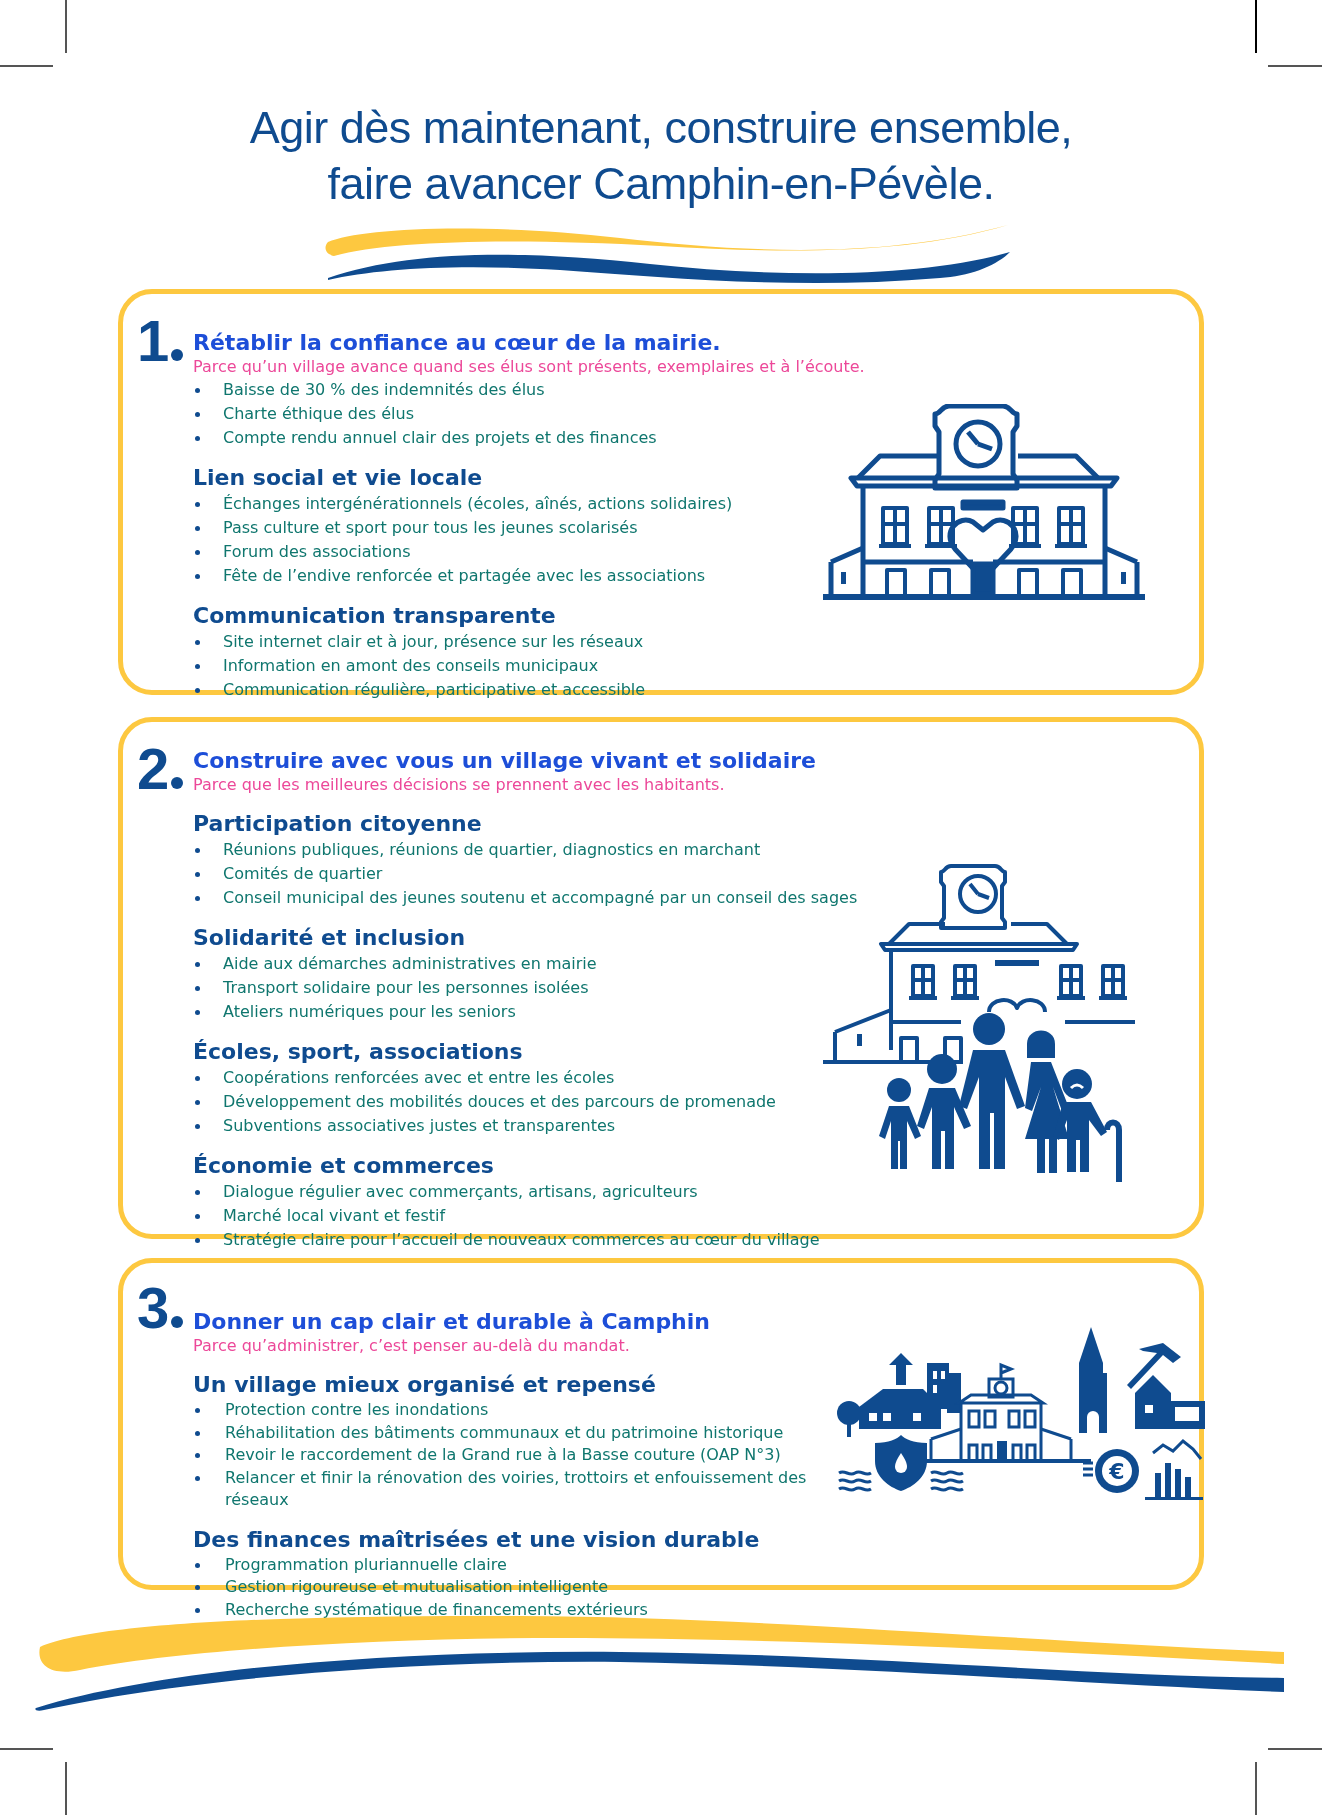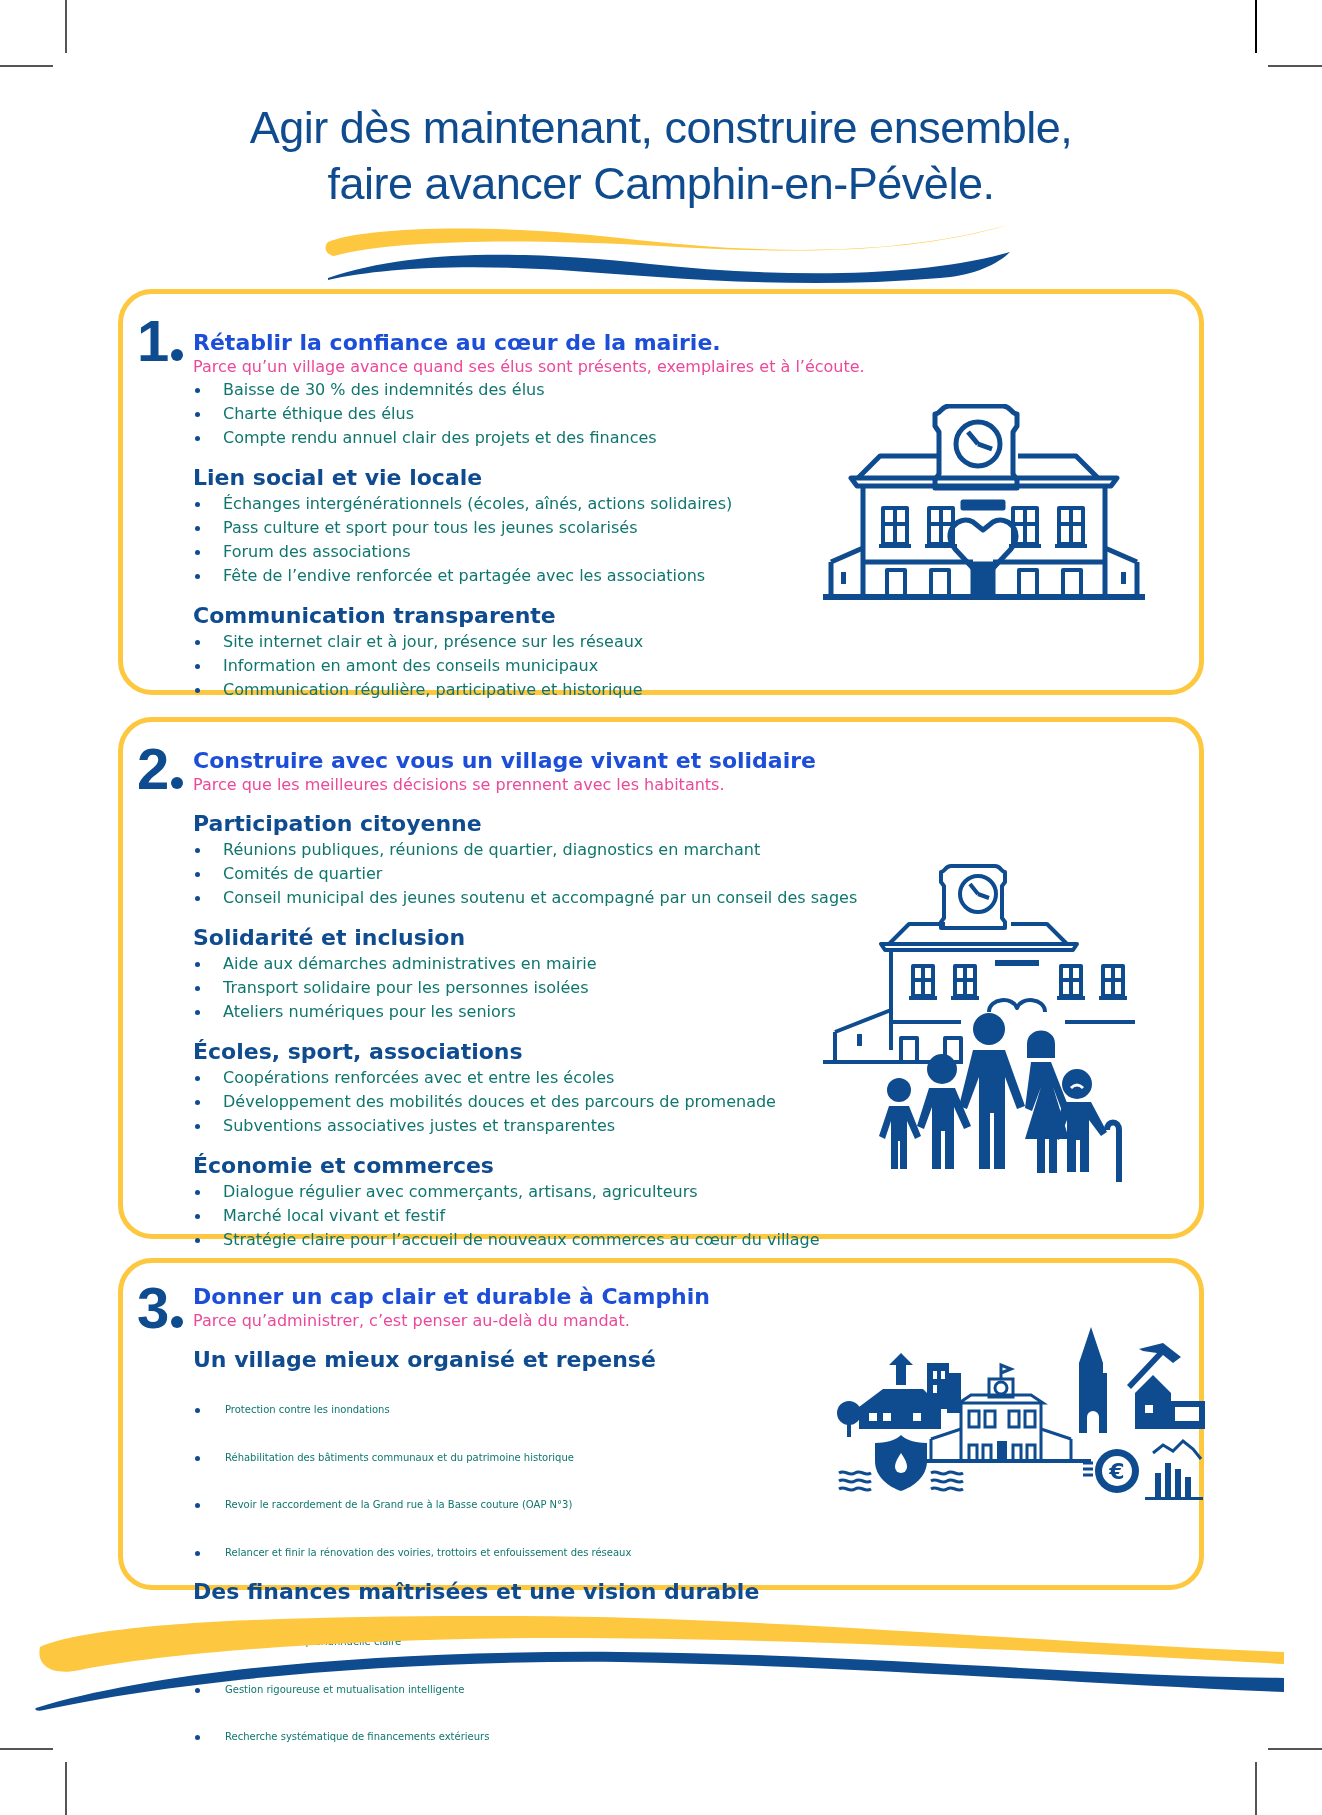--- a/index.html
+++ b/index.html
@@ -11,21 +11,21 @@
   .box{position:absolute;left:118px;width:1086px;border:5px solid #fdc840;border-radius:34px;box-sizing:border-box;}
   .num{position:absolute;font-family:"Liberation Sans",sans-serif;font-weight:bold;font-size:58px;line-height:58px;color:#0f4b8f;}
   .num .dot{display:inline-block;width:12px;height:12px;border-radius:50%;background:#0f4b8f;margin-left:2px;vertical-align:baseline;}
   .content{position:absolute;left:70px;}
   .h1{font-weight:bold;font-size:22px;line-height:27px;color:#1d4ed8;}
   .sub{font-size:16px;line-height:22px;color:#ec4899;}
   .h2{font-weight:bold;font-size:22px;line-height:28px;color:#0f4b8f;margin-top:14px;}
   ul{list-style:none;margin:0;padding:0;}
   li{position:relative;font-size:16px;line-height:24px;padding-left:30px;color:#0f766e;}
   li::before{content:"";position:absolute;left:2px;top:10px;width:5px;height:5px;border-radius:50%;background:#0f4b8f;}
-  .b3 li{font-size:10px;line-height:22.5px;padding-left:32px;margin-top:25px;}
+  .b3 li{font-size:16px;line-height:22.5px;padding-left:32px;}
   .b3 li::before{top:9px;}
   .illus{position:absolute;}
 </style>
 </head>
 <body>
 
 <div class="crop" style="left:65px;top:0;width:2px;height:53px;"></div>
 <div class="crop" style="left:0;top:65px;width:53px;height:2px;"></div>
 <div class="crop" style="left:1255px;top:0;width:2px;height:53px;background:#000;"></div>
 <div class="crop" style="left:1268px;top:65px;width:54px;height:2px;"></div>
@@ -58,21 +58,21 @@
     <ul>
       <li>Échanges intergénérationnels (écoles, aînés, actions solidaires)</li>
       <li>Pass culture et sport pour tous les jeunes scolarisés</li>
       <li>Forum des associations</li>
       <li>Fête de l’endive renforcée et partagée avec les associations</li>
     </ul>
     <div class="h2">Communication transparente</div>
     <ul>
       <li>Site internet clair et à jour, présence sur les réseaux</li>
       <li>Information en amont des conseils municipaux</li>
-      <li>Communication régulière, participative et historique</li>
+      <li>Communication régulière, participative et accessible</li>
     </ul>
   </div>
 
   <svg class="illus" style="left:700px;top:110px;" width="360" height="200" viewBox="0 0 360 200" fill="none" stroke="#0f4b8f" stroke-width="5" stroke-linejoin="round">
     <path d="M130 2 h50 c8 0 8 8 14 8 v12 l-4 6 v42 l4 6 v8 h-82 v-8 l4 -6 v-42 l-4 -6 v-12 c6 0 6 -8 14 -8 z"></path>
     <circle cx="155" cy="40" r="22"></circle>
     <path d="M155 40 l-10 -12 M155 40 l14 5"></path>
     <path d="M35 74 l22 -22 h58 M195 52 h58 l22 22"></path>
     <path d="M28 74 h266 l-6 8 h-254 z"></path>
     <path d="M40 82 v108 M282 82 v108"></path>
@@ -166,21 +166,21 @@
       <circle cx="268" cy="222" r="15"></circle>
       <path d="M254 240 h28 l16 30 l-6 4 l-12 -16 v52 h-9 v-32 h-4 v32 h-9 v-52 l-8 20 l-6 -3 z"></path>
     </g>
     <path d="M298 268 c0 -10 12 -10 12 0 v52" stroke-width="6"></path>
     <path d="M262 226 c4 -4 8 -4 12 0" stroke="#fff" stroke-width="3"></path>
   </svg>
 </div>
 
 <div class="box b3" style="top:1258px;height:332px;">
   <div class="num" style="left:14px;top:16px;"><span>3</span><span class="dot"></span></div>
-  <div class="content" style="top:20px;width:660px;">
+  <div class="content" style="top:45px;width:660px;">
     <div class="h1">Donner un cap clair et durable à Camphin</div>
     <div class="sub">Parce qu’administrer, c’est penser au-delà du mandat.</div>
     <div class="h2">Un village mieux organisé et repensé</div>
     <ul>
       <li>Protection contre les inondations</li>
       <li>Réhabilitation des bâtiments communaux et du patrimoine historique</li>
       <li>Revoir le raccordement de la Grand rue à la Basse couture (OAP N°3)</li>
       <li style="width:590px;">Relancer et finir la rénovation des voiries, trottoirs et enfouissement des réseaux</li>
     </ul>
     <div class="h2" style="width:760px;">Des finances maîtrisées et une vision durable</div>

